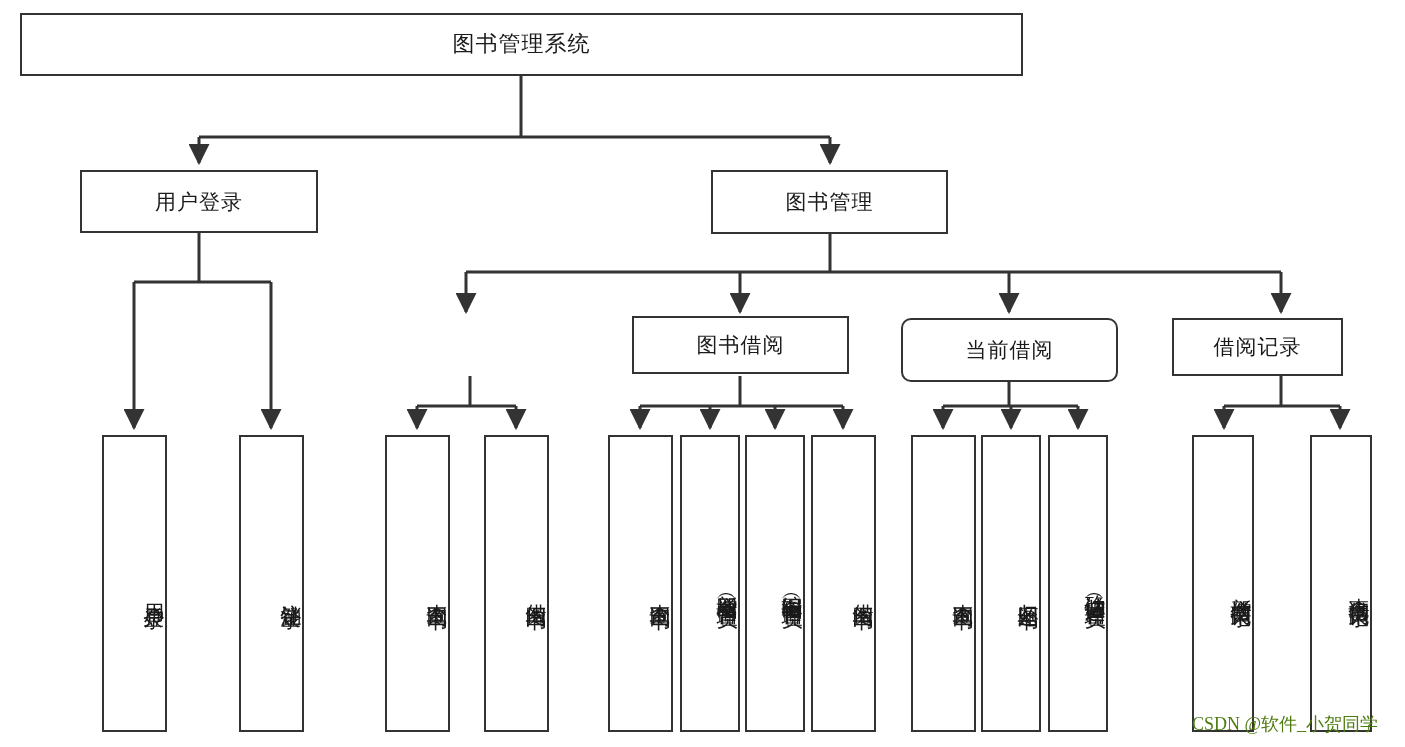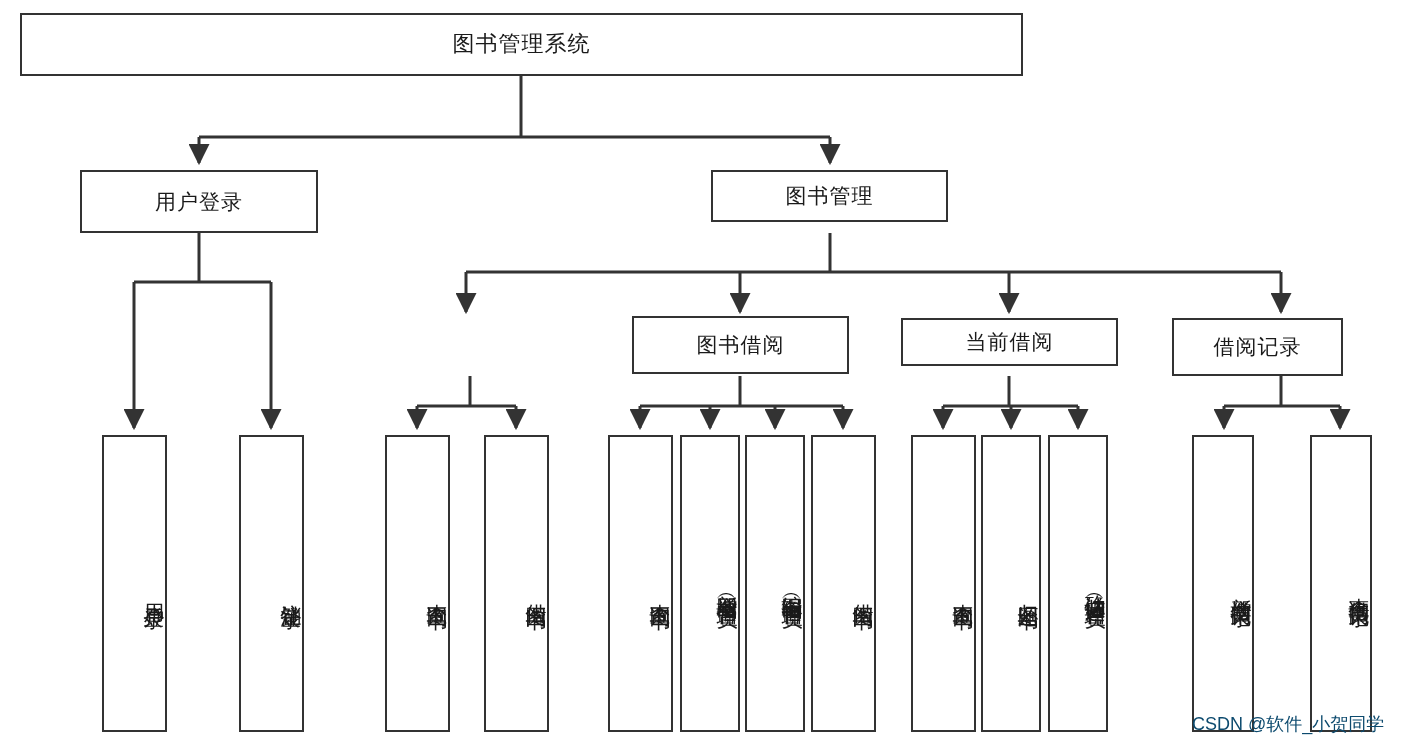--- a/index.html
+++ b/index.html
@@ -56,24 +56,24 @@
     line-height: 1.05;
   }
   .node-v.tall {
     padding-top: 6px;
   }
   .watermark {
     position: absolute;
     left: 1192px;
     top: 712px;
     font-size: 18px;
-    color: #0c4a6e;
+    color: #4d7c0f;
     white-space: nowrap;
     z-index: 3;
-    font-family: Liberation Sans, sans-serif;
+    font-family: Liberation Serif, serif;
   }
 </style>
 </head>
 <body>
 
 <div id="canvas">
 
   <svg id="edges" viewBox="0 0 1405 747" xmlns="http://www.w3.org/2000/svg">
     <defs>
       <marker id="arrow" viewBox="0 0 10 10" refX="9" refY="5" markerWidth="7" markerHeight="7" orient="auto-start-reverse">
@@ -121,26 +121,26 @@
       <path d="M 1224 406 L 1340 406"></path>
       <path d="M 1224 406 L 1224 428" marker-end="url(#arrow)"></path>
       <path d="M 1340 406 L 1340 428" marker-end="url(#arrow)"></path>
     </g>
   </svg>
 
   <div class="node node-h node-root" style="left:20px; top:13px; width:1003px; height:63px;">图书管理系统</div>
 
   <div class="node node-h" style="left:80px; top:170px; width:238px; height:63px;">用户登录</div>
 
-  <div class="node node-h" style="left:711px; top:170px; width:237px; height:52px;">图书管理</div>
+  <div class="node node-h" style="left:711px; top:170px; width:237px; height:64px;">图书管理</div>
 
 
   <div class="node node-h" style="left:632px; top:316px; width:217px; height:58px;">图书借阅</div>
 
-  <div class="node node-h" style="left:901px; top:318px; width:217px; height:48px;">当前借阅</div>
+  <div class="node node-h" style="left:901px; top:318px; width:217px; height:64px;border-radius:10px;">当前借阅</div>
 
   <div class="node node-h" style="left:1172px; top:318px; width:171px; height:58px;">借阅记录</div>
 
   <div class="node node-v" style="left:102px; top:435px; width:65px; height:297px;">用户登录</div>
 
   <div class="node node-v" style="left:239px; top:435px; width:65px; height:297px;">注销登录</div>
 
   <div class="node node-v" style="left:385px; top:435px; width:65px; height:297px;">查询图书</div>
 
   <div class="node node-v" style="left:484px; top:435px; width:65px; height:297px;">借阅图书</div>

